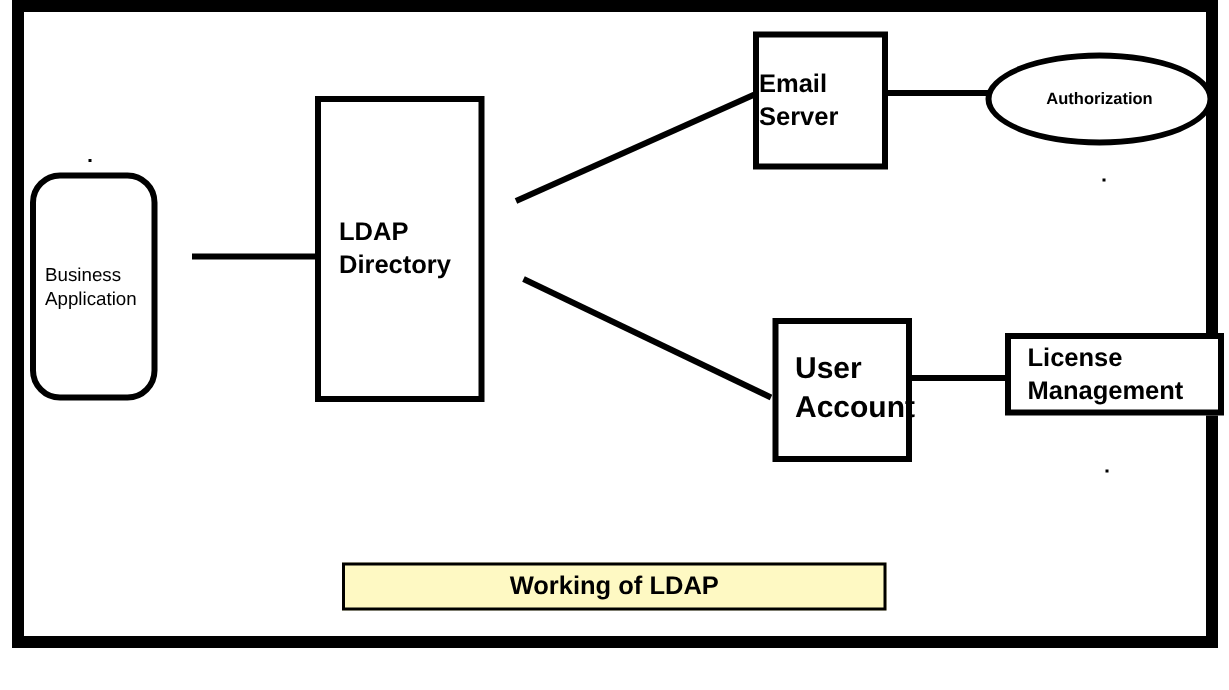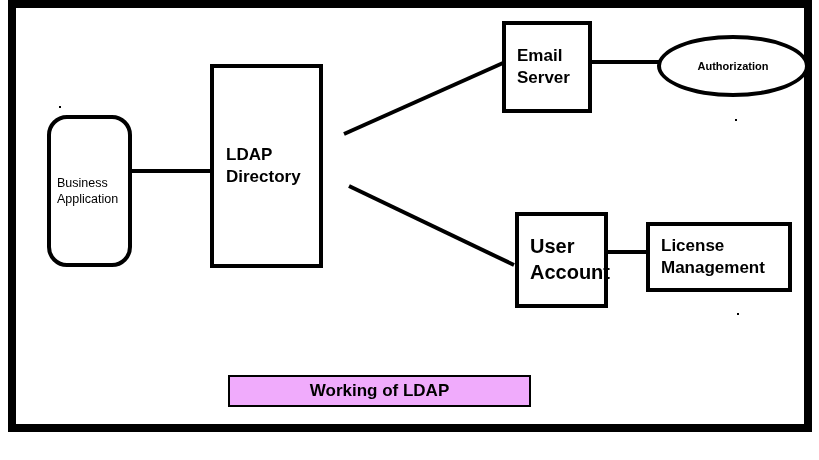--- a/index.html
+++ b/index.html
@@ -49,21 +49,21 @@
     color: #000000;
   }
   .node-text {
     display: block;
     white-space: pre-line;
     line-height: 1.28;
   }
 
   
   #node-business-application {
-    left: 47px;
+    left: 20px;
     top: 115px;
     width: 85px;
     height: 152px;
     border: 4px solid #000000;
     border-radius: 20px;
     padding-left: 6px;
     font-size: 12.5px;
     font-weight: 400;
   }
 
@@ -79,21 +79,20 @@
     font-weight: bold;
   }
 
   
   #node-email-server {
     left: 502px;
     top: 21px;
     width: 90px;
     height: 92px;
     border: 4px solid #000000;
-    padding-left: 11px;
     font-size: 17px;
     font-weight: bold;
   }
 
   
   #node-authorization {
     left: 657px;
     top: 35px;
     width: 152px;
     height: 62px;
@@ -111,40 +110,40 @@
     width: 93px;
     height: 96px;
     border: 4px solid #000000;
     padding-left: 11px;
     font-size: 20px;
     font-weight: bold;
   }
 
   
   #node-license-management {
-    left: 646px;
+    left: 670px;
     top: 222px;
     width: 146px;
-    height: 70px;
+    height: 55px;
     border: 4px solid #000000;
     padding-left: 11px;
     font-size: 17px;
     font-weight: bold;
   }
 
   
   #caption-box {
     position: absolute;
     left: 228px;
     top: 375px;
-    width: 303px;
+    width: 363px;
     height: 32px;
     border: 2px solid #000000;
     box-sizing: border-box;
-    background: #f0abfc;
+    background: #fef9c3;
     display: flex;
     align-items: center;
     justify-content: center;
     font-size: 17px;
     font-weight: bold;
     color: #000000;
   }
 
   .speck {
     position: absolute;

